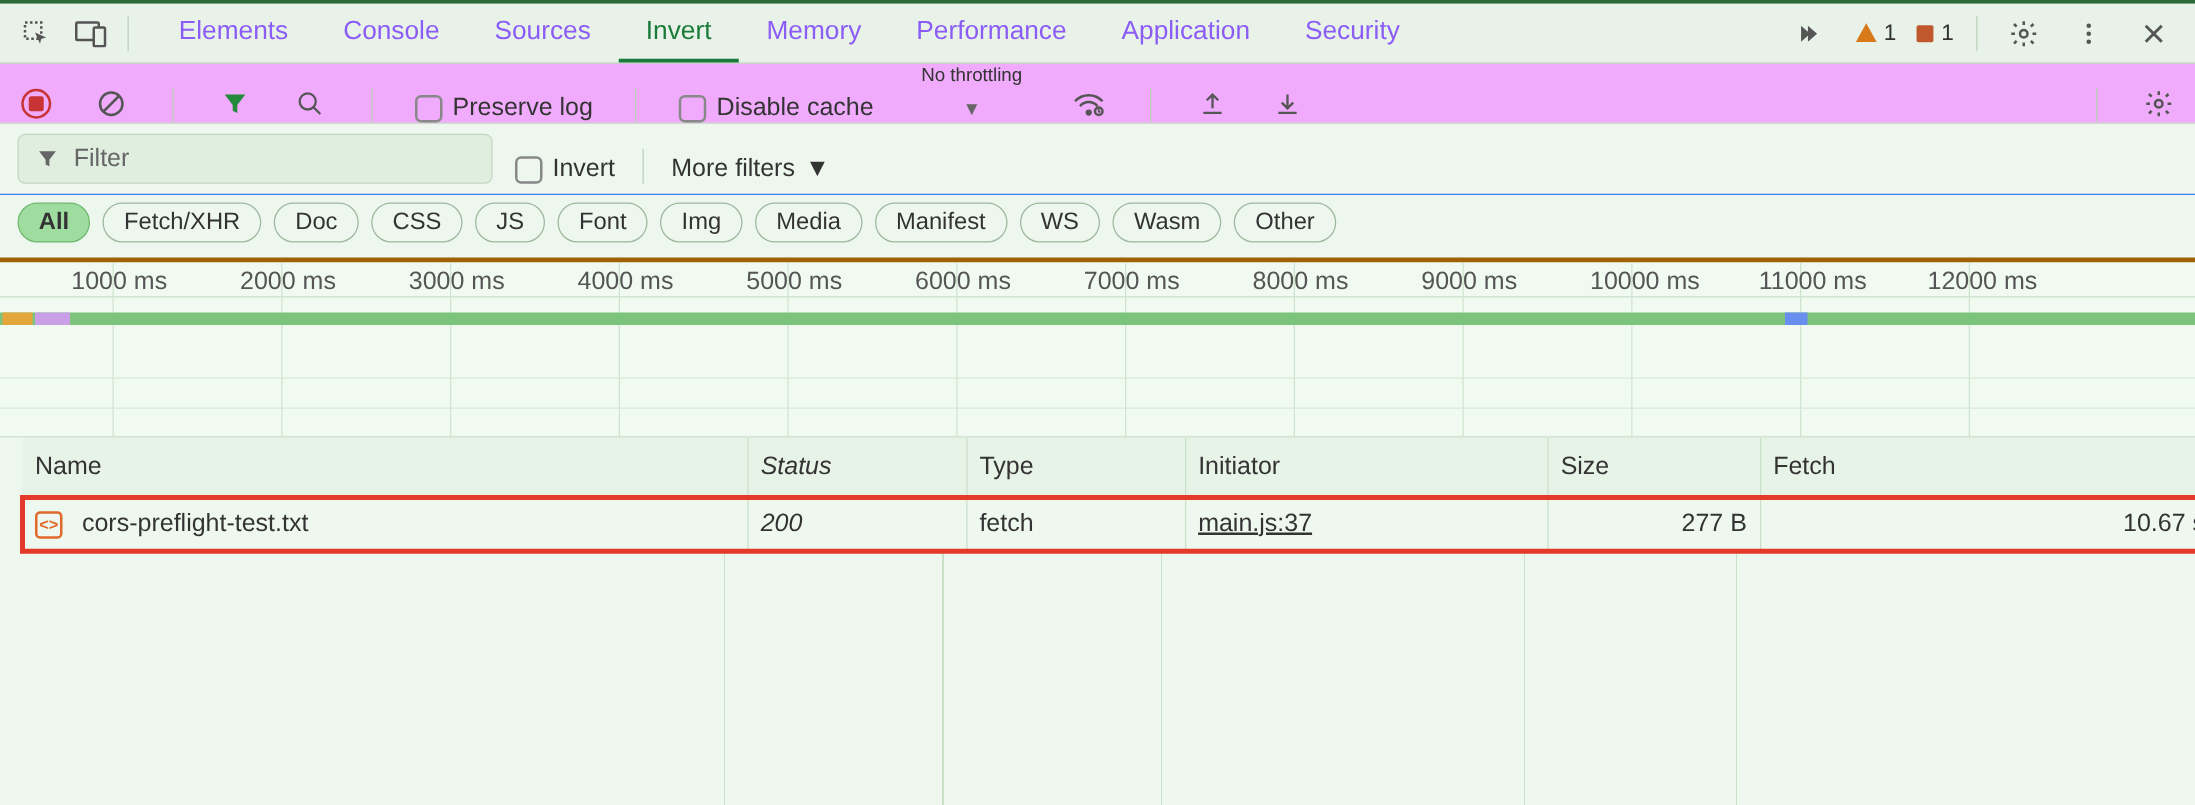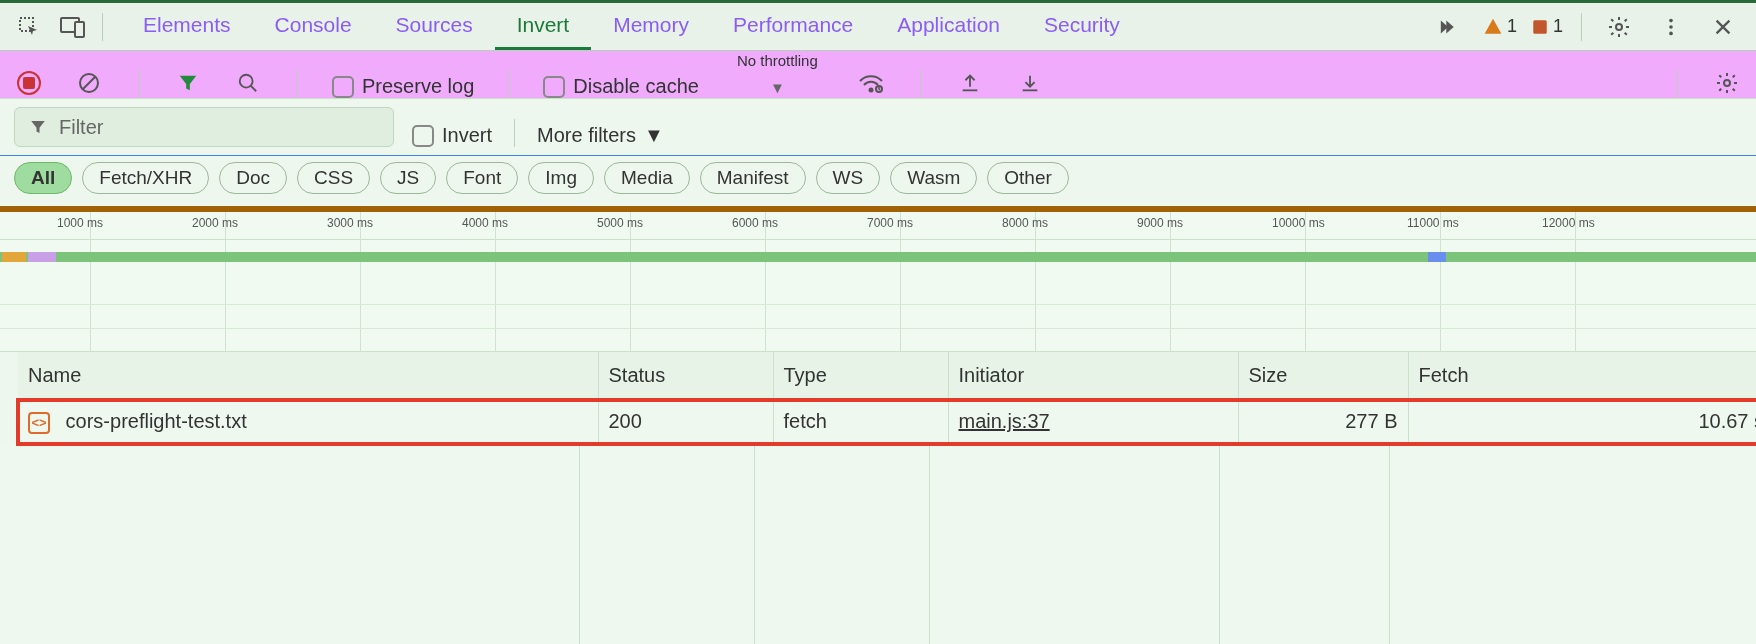--- a/index.html
+++ b/index.html
@@ -104,21 +104,21 @@
     padding: 0 14px;
     color: #666;
     font-size: 20px;
   }
   .more-filters { display:flex; align-items:center; gap:8px; font-size:20px; color:#333; }
 
   
   .chips {
     display:flex; align-items:center; gap:10px;
     padding: 6px 14px 12px;
-    border-bottom: 6px solid #a16207;
+    border-bottom: 4px solid #a16207;
   }
   .chip {
     padding: 4px 16px;
     border: 1.5px solid #9cb79c;
     border-radius: 16px;
     font-size: 19px;
     color: #333;
     background: #eef7ee;
     cursor: pointer;
   }
@@ -136,21 +136,21 @@
     background: #f1faf1;
     overflow: hidden;
   }
   .timeline .ticks {
     position: relative; height: 28px;
     border-bottom: 1px solid #c9e0c9;
   }
   .tick {
     position: absolute; top: 0; height: 140px;
     border-left: 1px solid #cfe4cf;
-    font-size: 12px; color: #555;
+    font-size: 20px; color: #555;
   }
   .tick span { position: absolute; top: 4px; left: -34px; white-space: nowrap; }
   .tl-bar {
     position:absolute; top: 40px; left:0; right:0; height:10px;
     background:#7cc47c;
   }
   .tl-seg { position:absolute; top:40px; height:10px; }
   .rowlines { position:absolute; left:0; right:0; }
   .rowlines div { position:absolute; left:0; right:0; height:1px; background:#d6ead6; }
 
@@ -166,21 +166,21 @@
   .tbl thead th:last-child { border-right:none; }
   .tbl tbody td {
     padding: 10px 10px;
     font-size: 20px;
     border-right: 1px solid #c9e0c9;
     background:#eef8ee;
     vertical-align: middle;
   }
   .tbl tbody td:last-child { border-right:none; }
   .col-name { width: 580px; }
-  .col-status { width: 175px; }
+  .col-status { width: 175px; font-style: italic; }
   .col-type { width: 175px; }
   .col-init { width: 290px; }
   .col-size { width: 170px; text-align:right; }
   .col-time { text-align:right; }
   .row-highlight { outline: 4px solid #e43a2a; outline-offset: -2px; }
   .file-icon {
     display:inline-flex; width:22px; height:22px;
     border:2px solid #e06a2c; border-radius:4px;
     align-items:center; justify-content:center;
     color:#e06a2c; font-size:13px; font-weight:700;

